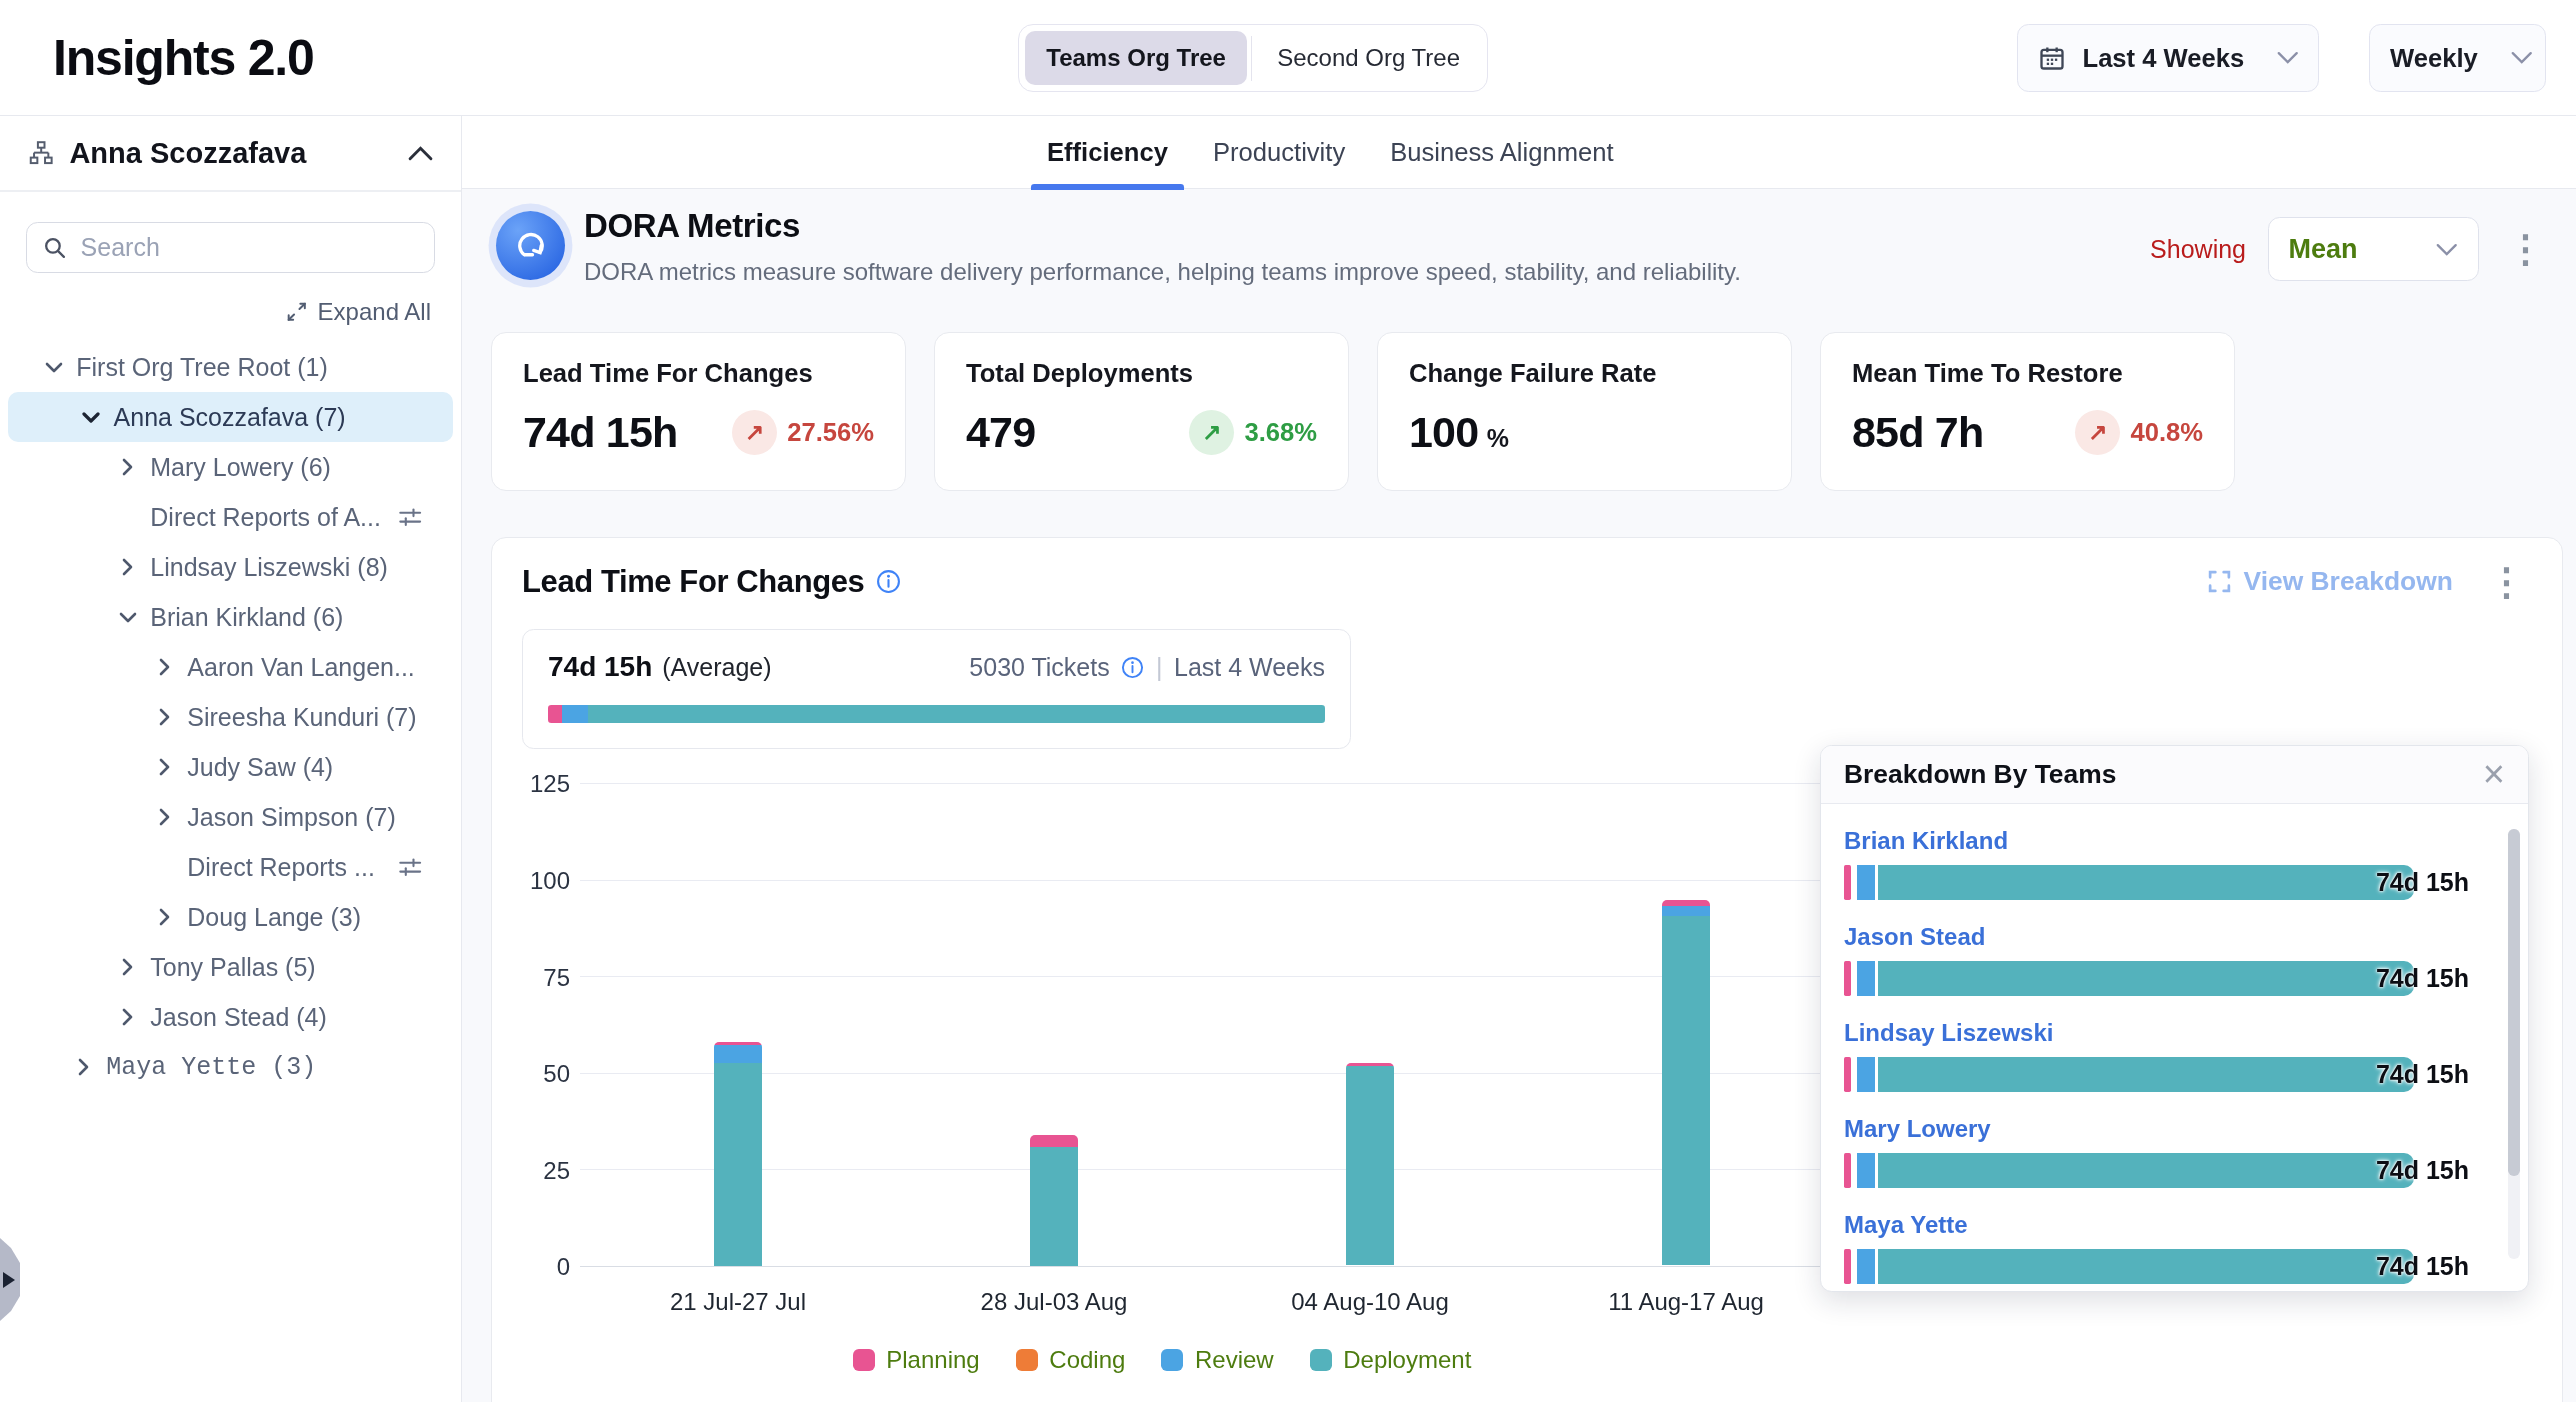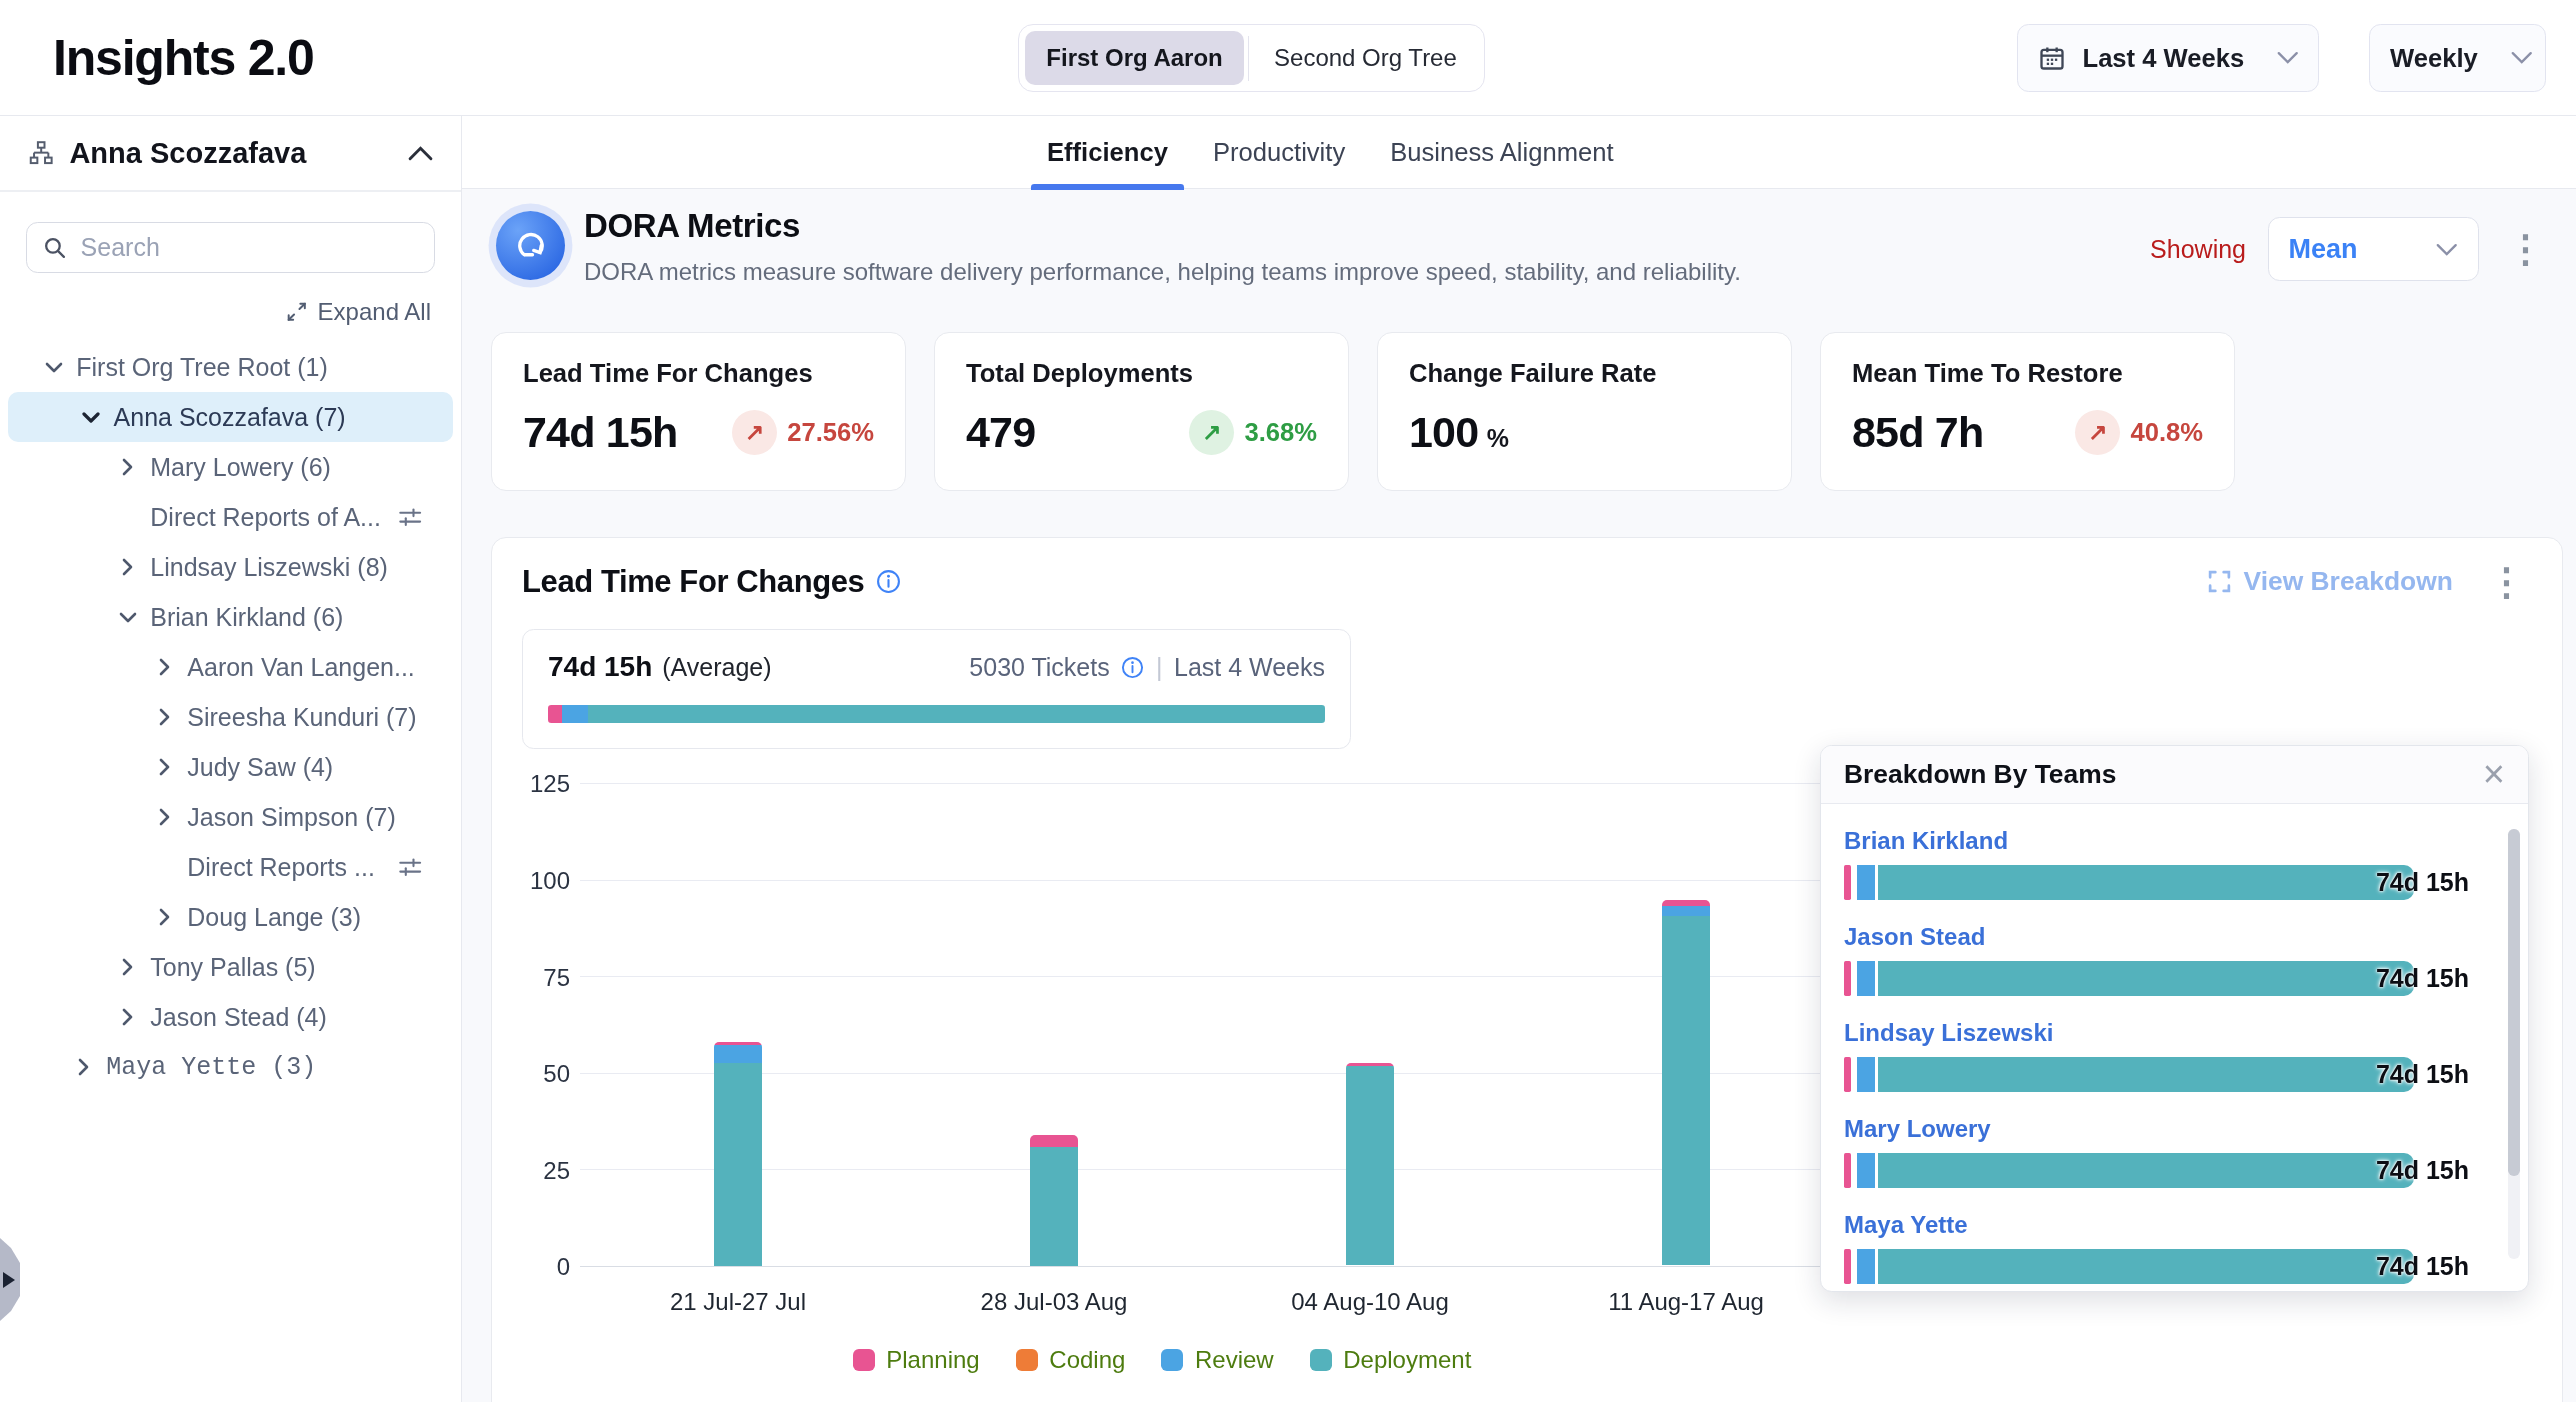--- a/index.html
+++ b/index.html
@@ -66,21 +66,21 @@
   .dora-icon { position:absolute; left:0; top:0; width:69px; height:69px; border-radius:50%;
     background:radial-gradient(circle at 32% 28%, #6ba3f8, #2f6be4 78%);
     box-shadow:0 0 0 7.4px rgba(99,138,243,0.18); display:flex; align-items:center; justify-content:center; }
   .dora-text { position:absolute; left:88px; top:-3.3px; }
   .dora-title { font-size:33px; font-weight:800; color:#0c0e14; letter-spacing:-0.4px; }
   .dora-desc { font-size:24px; color:#646c7c; margin-top:13.2px; }
   .dora-right { position:absolute; right:0; top:6.6px; display:flex; align-items:center; gap:21.5px; }
   .showing { font-size:25px; color:#b91c1c; }
   .mean-select { width:211px; height:64px; background:#fff; border:1.7px solid #dfe2ec; border-radius:11.6px;
     display:flex; align-items:center; padding:0 20px; cursor:pointer; }
-  .mean-select .lbl { font-size:27px; font-weight:700; color:#3b82f6; flex:1; }
+  .mean-select .lbl { font-size:27px; font-weight:700; color:#4d7c0f; flex:1; }
   .kebab { font-size:38px; color:#8a93a0; line-height:1; padding:0 6.6px; cursor:pointer; font-weight:700; letter-spacing:0; }
 
   
   .cards-row { display:flex; gap:28px; margin:28px 0 0 29px; }
   .mcard { width:415px; height:159px; background:#fff; border:1.7px solid #e8eaef; border-radius:15px; padding:26.4px 31px; }
   .mcard .mlabel { font-size:25.6px; font-weight:700; color:#15171e; white-space:nowrap; }
   .mcard .mval-row { margin-top:20px; display:flex; align-items:center; }
   .mcard .mval { font-size:43px; font-weight:800; color:#0d0f15; letter-spacing:-0.8px; white-space:nowrap; }
   .mcard .munit { font-size:25px; font-weight:700; color:#15171e; margin-left:8.3px; margin-top:11.6px; }
   .mcard .mdelta { margin-left:auto; display:flex; align-items:center; gap:10px; }
@@ -144,21 +144,21 @@
 
   svg { display:block; }
 </style>
 </head>
 <body>
 
 <div class="topbar">
   <div class="app-title">Insights 2.0</div>
 
   <div class="org-toggle">
-    <div class="tbtn active">First Org Aaron</div>
+    <div class="tbtn active">Teams Org Tree</div>
     <div class="tdiv"></div>
     <div class="tbtn">Second Org Tree</div>
   </div>
 
   <div class="top-selects">
     <div class="select date">
       <span>
         <svg width="28" height="28" viewBox="0 0 24 24" fill="none" stroke="#3f4757" stroke-width="2">
           <rect x="3" y="5" width="18" height="16" rx="2"></rect>
             <line x1="3" y1="10" x2="21" y2="10"></line>

